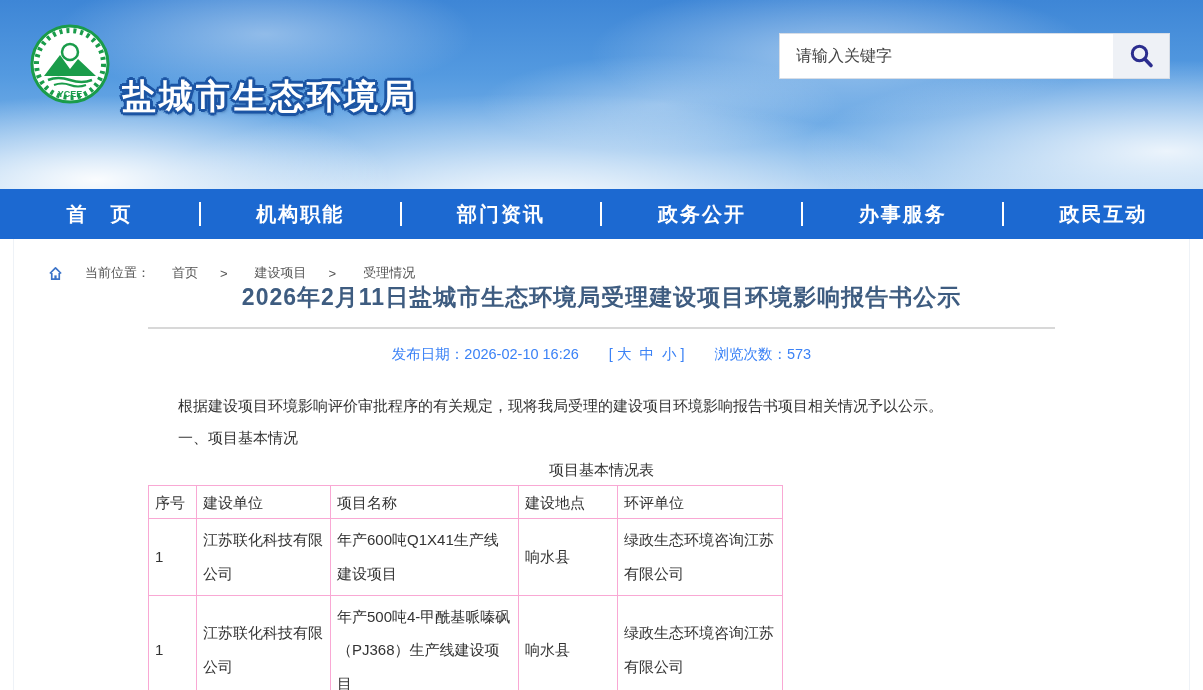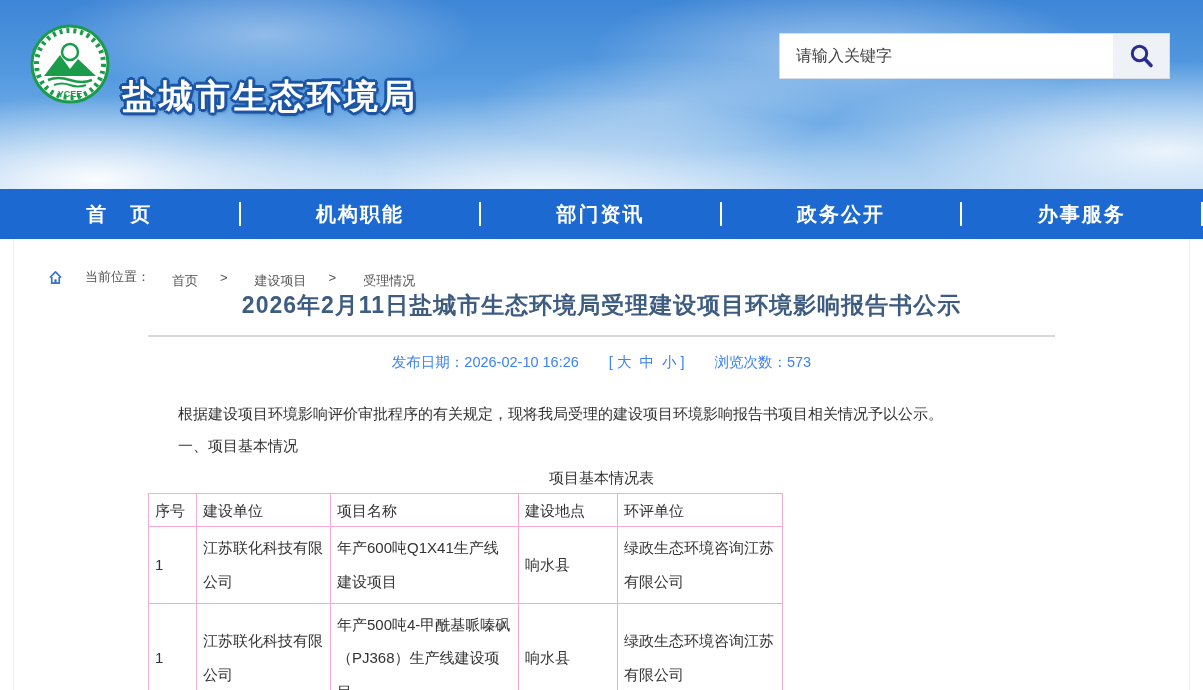--- a/index.html
+++ b/index.html
@@ -58,21 +58,21 @@
   
   .content {
     margin:0 13px; background:#fff;
     border:1px solid #eef2f7; border-top:none;
     min-height:440px;
   }
   .breadcrumb {
     padding:25px 34px 0 34px; font-size:13px; color:#555;
     display:flex; align-items:center; gap:22px;
   }
-  .crumb-link { cursor:pointer;margin-top:8px; }
+  .crumb-link { cursor:pointer; }
   .crumb-sep { margin-right:5px; }
 
   .article { padding:0 134px; }
   .article-title {
     text-align:center;
     font-size:23px; font-weight:bold; color:#3e5c80; letter-spacing:1px;
   }
   .title-rule { margin-top:14px; border-bottom:2px solid #d8d8d8; }
   .meta { margin-top:16px; text-align:center; font-size:14.5px; color:#3b82f6; }
   .meta .gap { display:inline-block; width:30px; }
@@ -128,20 +128,21 @@
   <div class="nav-item">首　页</div>
   <div class="nav-sep"></div>
   <div class="nav-item">机构职能</div>
   <div class="nav-sep"></div>
   <div class="nav-item">部门资讯</div>
   <div class="nav-sep"></div>
   <div class="nav-item">政务公开</div>
   <div class="nav-sep"></div>
   <div class="nav-item">办事服务</div>
   <div class="nav-sep"></div>
+  <div class="nav-item">政民互动</div>
 </div>
 
 <div class="content">
 
   <div class="breadcrumb">
     <svg width="15" height="15" viewBox="0 0 16 16">
       <path d="M2 8 L8 2 L14 8" fill="none" stroke="#3a72c8" stroke-width="1.8" stroke-linejoin="round"></path>
       <path d="M4 7.5 V14 H12 V7.5" fill="none" stroke="#3a72c8" stroke-width="1.8"></path>
       <rect x="6.8" y="10" width="2.4" height="4" fill="#3a72c8"></rect>
     </svg>

